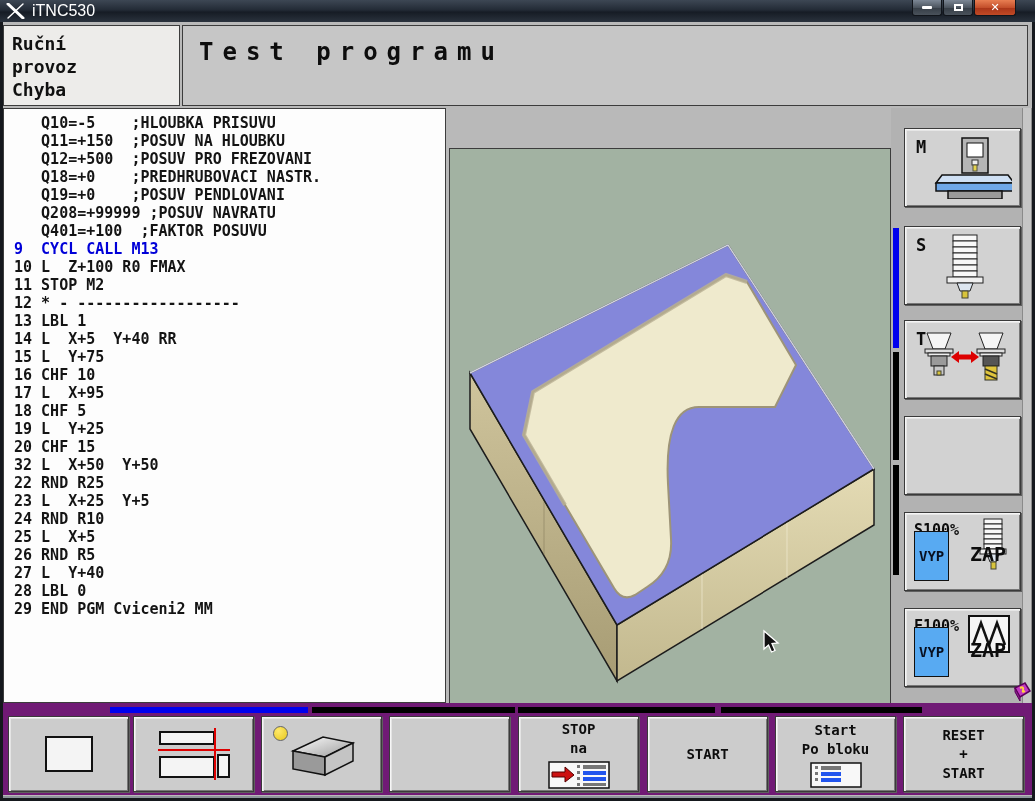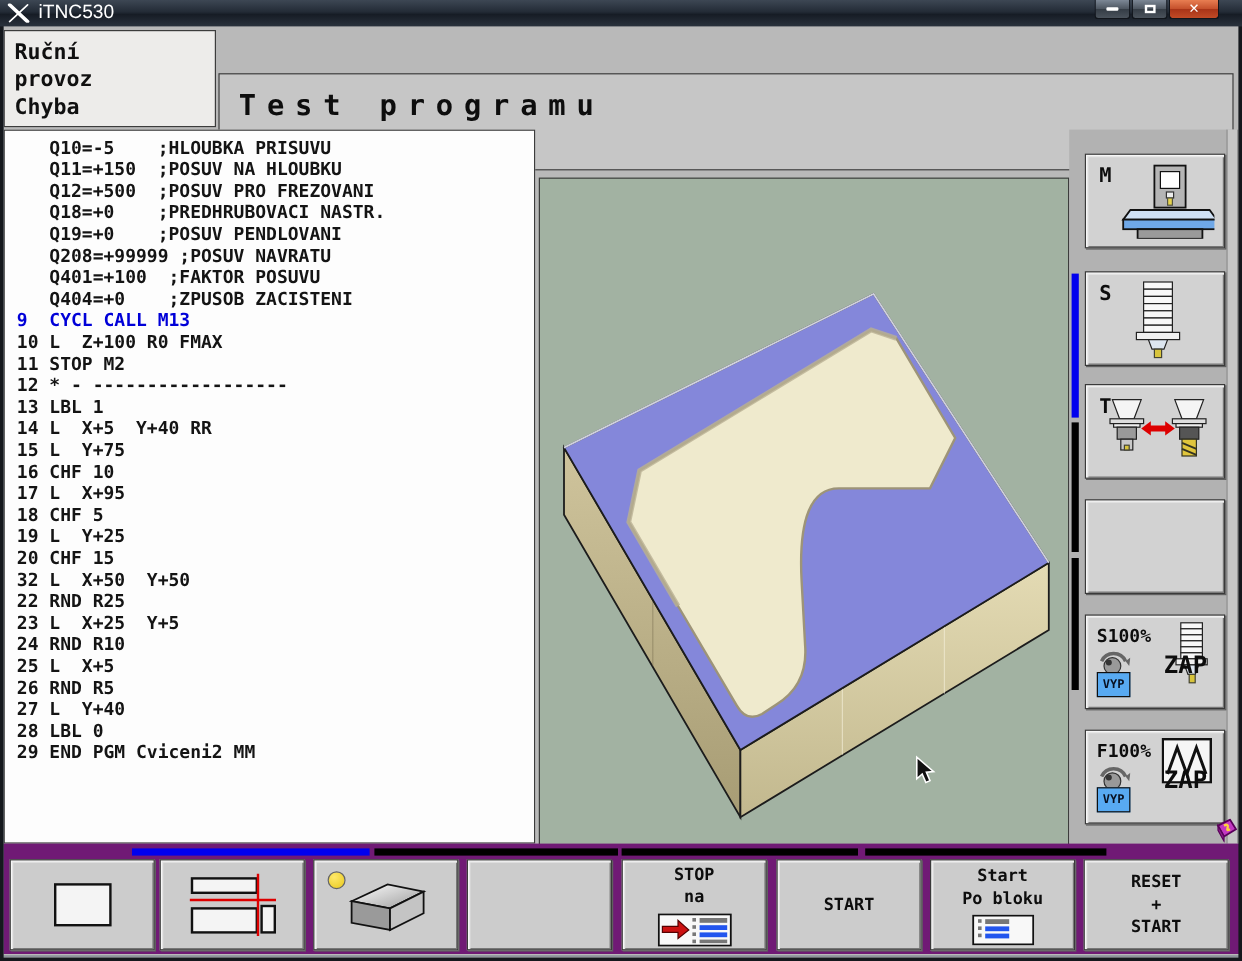--- a/index.html
+++ b/index.html
@@ -24,21 +24,21 @@
   .glyph-min{width:10px;height:3px;background:#fff;border-radius:1px;}
   .glyph-max{width:9px;height:7px;border:2px solid #fff;box-sizing:border-box;}
   .glyph-close{color:#fff;font-size:11px;font-weight:bold;line-height:1;font-family:"DejaVu Sans",sans-serif;}
 
   
   .mode-panel{position:absolute;left:3px;top:25px;width:177px;height:81px;background:#edecea;
               border:1px solid #3c3c3c;box-sizing:border-box;padding:6px 0 0 8px;}
   .mode-panel div{font-size:18px;font-weight:bold;line-height:23px;color:#101010;}
   .mode-error{color:#cf0000;}
   .header-panel{position:absolute;left:182px;top:25px;width:846px;height:81px;background:#c6c6c6;
-                border:1px solid #3c3c3c;box-sizing:border-box;margin-top:36px;}
+                border:1px solid #3c3c3c;box-sizing:border-box;}
   .header-title{position:absolute;left:16px;top:12px;font-size:24px;font-weight:bold;letter-spacing:9px;color:#0d0d0d;}
 
   
   .code-panel{position:absolute;left:3px;top:108px;width:443px;height:595px;background:#fdfdfd;
               border:1px solid #3c3c3c;box-sizing:border-box;padding:5px 0 0 10px;overflow:hidden;}
   .code-line{white-space:pre;font-size:15px;line-height:18px;font-weight:bold;color:#141414;}
   .code-line.active{color:#0000d8;}
 
   
   .sim-panel{position:absolute;left:449px;top:108px;width:442px;height:593px;border:1px solid #3c3c3c;
@@ -53,21 +53,21 @@
   .sidebar{position:absolute;left:891px;top:108px;width:144px;height:595px;background:#b2b2b2;}
   .side-strip{position:absolute;left:2px;width:6px;}
   .side-scroll{position:absolute;right:3px;top:0;width:8px;height:100%;background:#c6c6c6;
                border-left:1px solid #8a8a8a;border-right:1px solid #8a8a8a;}
   .skey{position:absolute;left:13px;width:117px;height:79px;background:#d2d2d2;border:1px solid #3a3a3a;
         box-sizing:border-box;box-shadow:inset 1px 1px 0 #f6f6f6,inset 2px 2px 0 #e6e6e6,
         inset -1px -1px 0 #777,1px 1px 0 #5f5f5f;}
   .skey-label{position:absolute;left:11px;top:8px;font-size:17px;font-weight:bold;color:#0d0d0d;}
   .ov-label{position:absolute;left:9px;top:8px;font-size:15px;font-weight:bold;color:#0d0d0d;}
   .badge-off{position:absolute;left:9px;bottom:9px;background:#58aaf2;border:1px solid #111;
-             font-size:10px;font-weight:bold;padding:4px 4px;color:#081020;text-align:center;}
+             font-size:14px;font-weight:bold;padding:16px 4px;color:#081020;text-align:center;}
   .badge-on{position:absolute;right:14px;bottom:24px;font-size:20px;font-weight:bold;color:#0d0d0d;}
 
   
   .softarea{position:absolute;left:0;top:703px;width:1035px;height:92px;background:#701a75;}
   .skbar{position:absolute;top:4px;height:6px;}
   .softkey{position:absolute;top:13px;width:121px;height:76px;background:#cccccc;border:1px solid #3a3a3a;
            box-sizing:border-box;box-shadow:inset 1px 1px 0 #f6f6f6,inset 2px 2px 0 #e4e4e4,
            inset -1px -1px 0 #777,1px 1px 0 #5f5f5f;
            display:flex;flex-direction:column;align-items:center;justify-content:center;}
   .softkey .lbl{font-size:14px;font-weight:bold;color:#0d0d0d;text-align:center;white-space:pre-line;line-height:19px;}
@@ -110,21 +110,20 @@
   </div>
 
   <div class="code-panel">
       <div class="code-line">   Q10=-5    ;HLOUBKA PRISUVU</div>
       <div class="code-line">   Q11=+150  ;POSUV NA HLOUBKU</div>
       <div class="code-line">   Q12=+500  ;POSUV PRO FREZOVANI</div>
       <div class="code-line">   Q18=+0    ;PREDHRUBOVACI NASTR.</div>
       <div class="code-line">   Q19=+0    ;POSUV PENDLOVANI</div>
       <div class="code-line">   Q208=+99999 ;POSUV NAVRATU</div>
       <div class="code-line">   Q401=+100  ;FAKTOR POSUVU</div>
-      <div class="code-line">   Q404=+0    ;ZPUSOB ZACISTENI</div>
       <div class="code-line active">9  CYCL CALL M13</div>
       <div class="code-line">10 L  Z+100 R0 FMAX</div>
       <div class="code-line">11 STOP M2</div>
       <div class="code-line">12 * - ------------------</div>
       <div class="code-line">13 LBL 1</div>
       <div class="code-line">14 L  X+5  Y+40 RR</div>
       <div class="code-line">15 L  Y+75</div>
       <div class="code-line">16 CHF 10</div>
       <div class="code-line">17 L  X+95</div>
       <div class="code-line">18 CHF 5</div>

